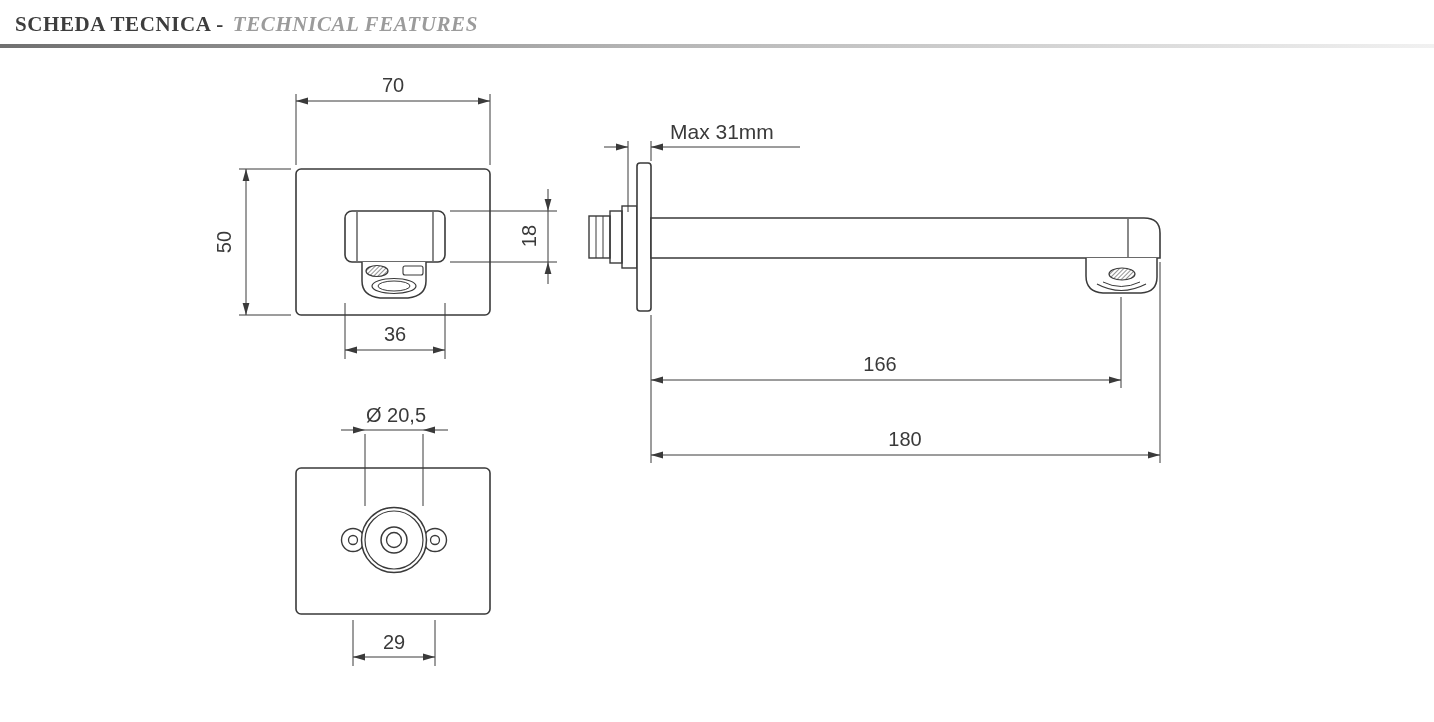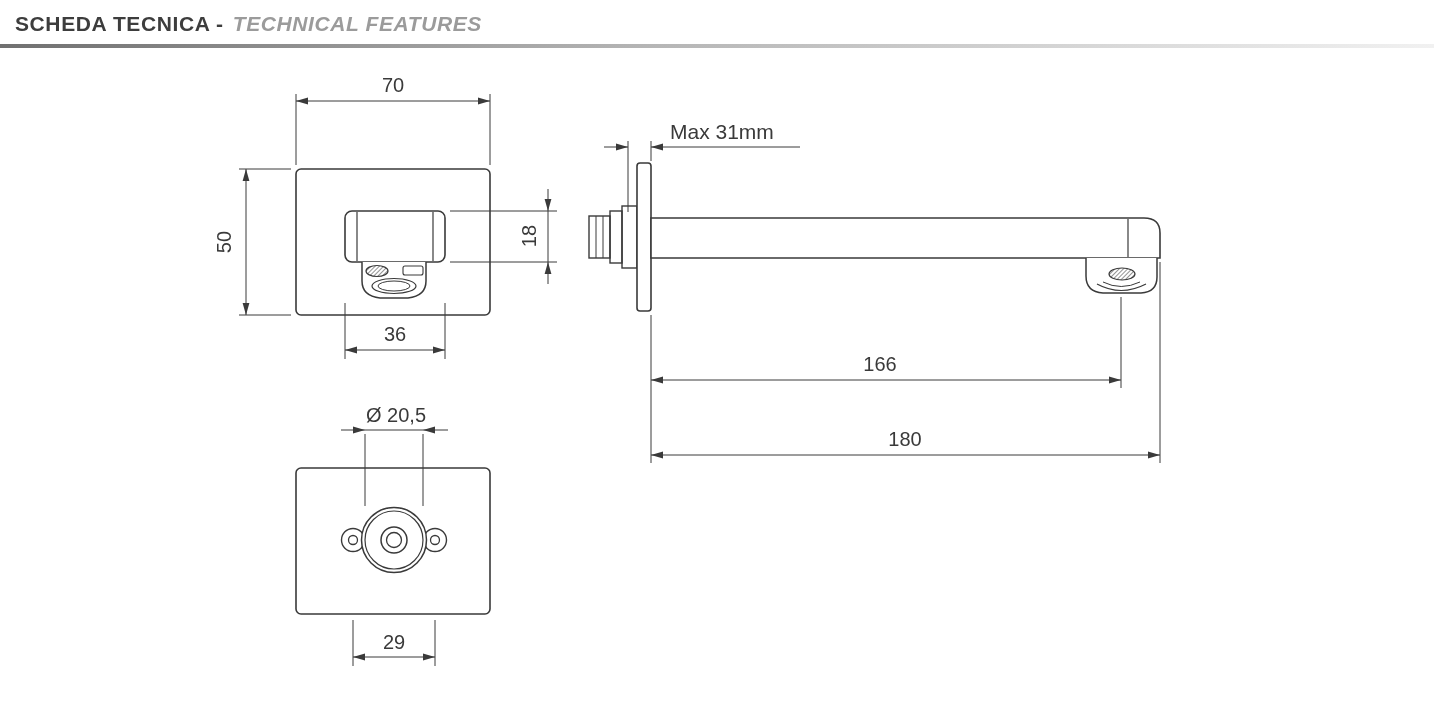--- a/index.html
+++ b/index.html
@@ -1,19 +1,19 @@
 <!DOCTYPE html>
 <html><head>
 <meta charset="utf-8">
 <style>
   html,body{margin:0;padding:0;background:#fff;}
   body{width:1434px;height:722px;position:relative;overflow:hidden;
        font-family:"Liberation Sans",sans-serif;}
   .header{position:absolute;top:12px;left:15px;z-index:2;font-size:21px;
-          font-weight:bold;letter-spacing:.6px;white-space:nowrap;}
+          font-weight:bold;letter-spacing:.6px;white-space:nowrap;font-family:Liberation Serif, serif;}
   .header .t1{color:#3d3d3d;}
   .header .t2{color:#9b9b9b;font-style:italic;margin-left:9px;}
   .divider{position:absolute;top:44px;left:0;width:1434px;height:4px;
            background:linear-gradient(90deg,#707070 0%,#b5b5b5 45%,#f1f1f1 100%);}
   svg{position:absolute;top:0;left:0;}
   svg text{font-size:20px;fill:#3a3a3a;font-family:"Liberation Sans",sans-serif;}
   svg text.big{font-size:21px;}
 </style>
 </head>
 <body>

